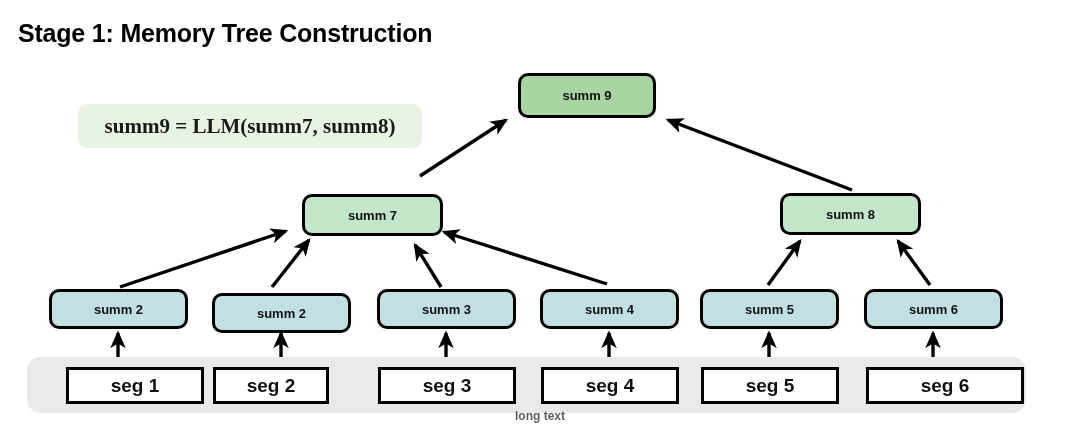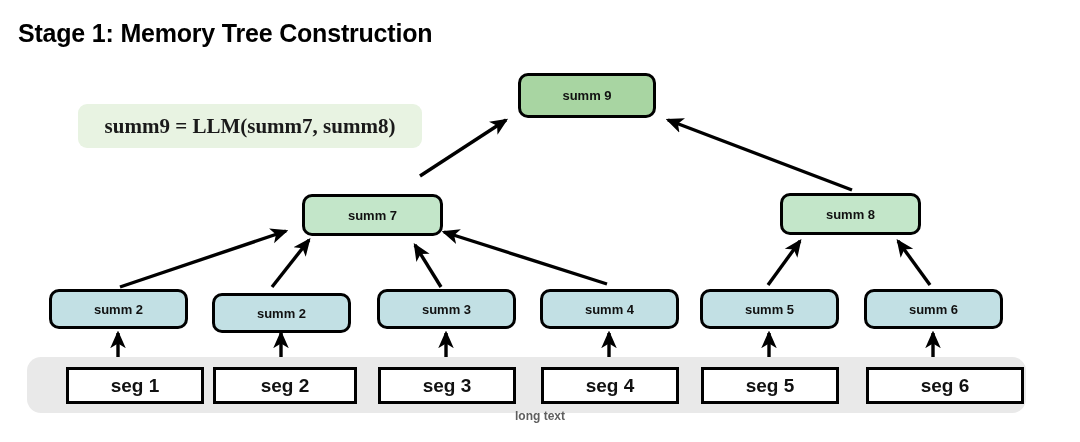--- a/index.html
+++ b/index.html
@@ -169,21 +169,21 @@
   </div>
   <div class="node leaf" style="left:864px; top:289px; width:139px; height:40px;">
     <span>summ 6</span>
   </div>
 
   <div id="longtext-bar"></div>
 
   <div class="seg" style="left:50px; top:367px; width:138px; height:37px;margin-left:16px;">
     <span>seg 1</span>
   </div>
-  <div class="seg" style="left:213px; top:367px; width:144px; height:37px;">
+  <div class="seg" style="left:213px; top:367px; width:116px; height:37px;">
     <span>seg 2</span>
   </div>
   <div class="seg" style="left:378px; top:367px; width:138px; height:37px;">
     <span>seg 3</span>
   </div>
   <div class="seg" style="left:541px; top:367px; width:138px; height:37px;">
     <span>seg 4</span>
   </div>
   <div class="seg" style="left:701px; top:367px; width:138px; height:37px;">
     <span>seg 5</span>

